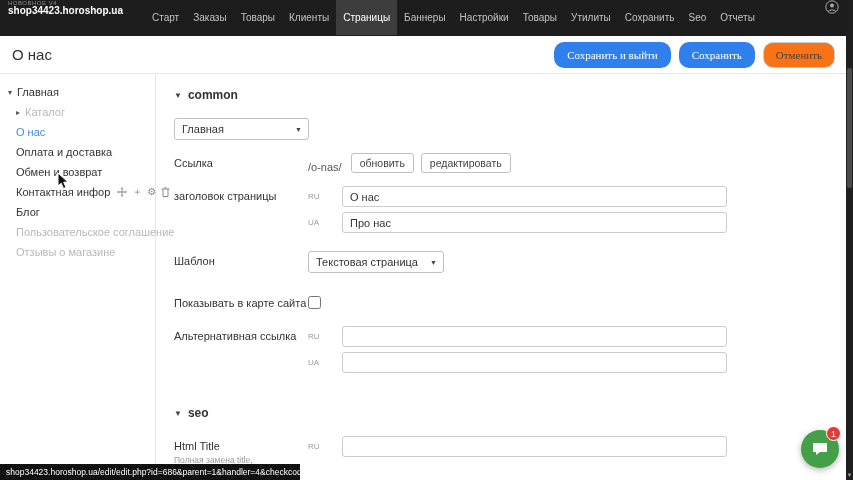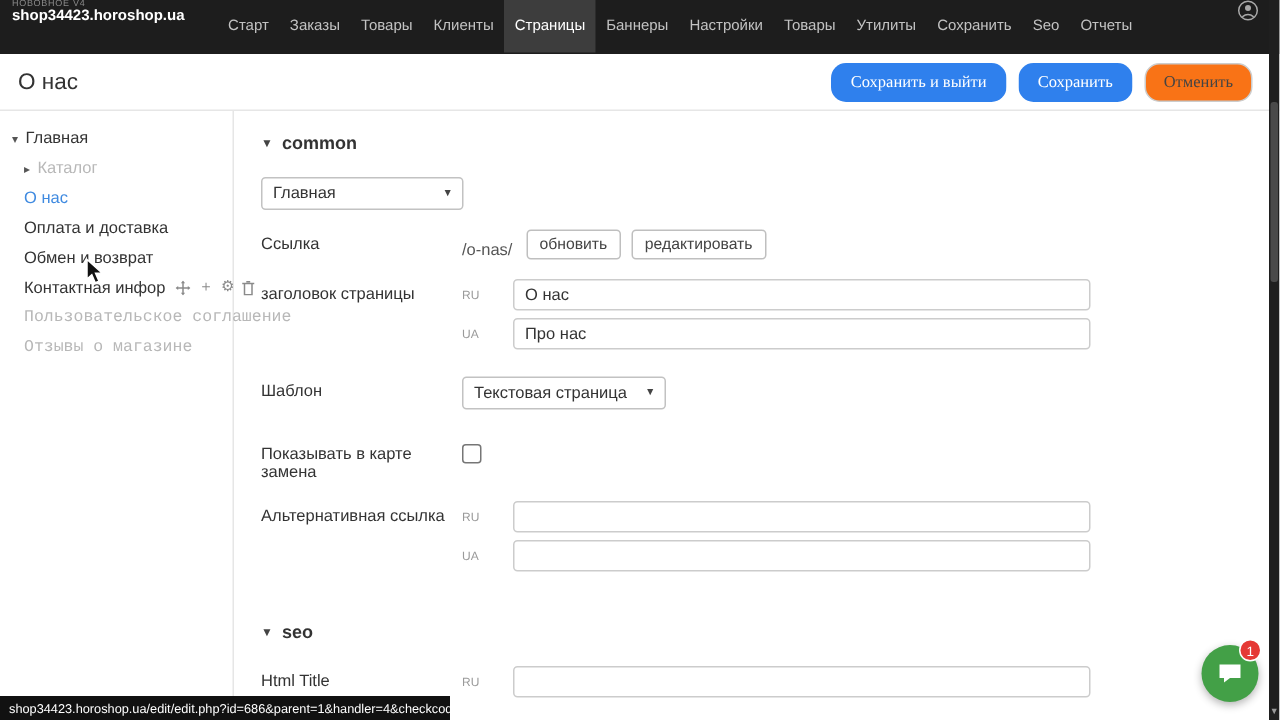--- a/index.html
+++ b/index.html
@@ -27,21 +27,21 @@
   .btn-primary { background:#2f80ed; color:#fff; }
   .btn-plain { background:#f97316; color:#444; border-color:#ccc; }
 
   
   .workspace { display:flex; height:417px; }
   .sidebar { width:156px; border-right:1px solid #e6e6e6; padding-top:8px; flex:none; }
   .tree-item { height:20px; display:flex; align-items:center; font-size:11px; color:#333; padding-left:8px; cursor:pointer; white-space:nowrap; }
   .tree-item .arrow { font-size:8px; color:#555; width:9px; display:inline-block; }
   .tree-item.indent { padding-left:16px; }
   .tree-item.selected { color:#3f8ae0; }
-  .tree-item.muted { color:#b8b8b8;font-family:Liberation Mono, monospace; }
+  .tree-item.muted { color:#b8b8b8; }
   .tree-icons { display:flex; align-items:center; gap:5px; margin-left:7px; color:#8a8a8a; }
   .tree-icons .glyph { font-size:10px; line-height:1; color:#8a8a8a; }
 
   .main { flex:1; padding:14px 0 0 18px; position:relative; }
   .section-header { display:flex; align-items:center; gap:6px; font-size:12px; font-weight:bold; color:#333; margin-bottom:16px; }
   .section-header .arrow { font-size:8px; color:#444; }
   .row { display:flex; margin-bottom:13px; }
   .row-label { width:134px; flex:none; font-size:11px; color:#333; padding-top:4px; }
   .row-label .hint { font-size:8.5px; color:#9a9a9a; margin-top:3px; line-height:1.25; }
   .row-control { flex:1; }
@@ -151,20 +151,23 @@
           </span>
           <span class="glyph">＋</span>
           <span class="glyph">⚙</span>
           <span style="display:flex;">
             <svg width="9" height="10" viewBox="0 0 9 10">
                 <path d="M0.5 2 H8.5 M2 2 V9.5 H7 V2 M3.2 0.8 H5.8" stroke="#8a8a8a" stroke-width="1" fill="none"></path>
               </svg>
           </span>
         </span>
       </div>
+      <div class="tree-item indent">
+        <span>Блог</span>
+      </div>
       <div class="tree-item indent muted">
         <span>Пользовательское соглашение</span>
       </div>
       <div class="tree-item indent muted">
         <span>Отзывы о магазине</span>
       </div>
     </div>
 
     <div class="main">
 
@@ -214,21 +217,21 @@
             <select class="sel-template">
               <option>Текстовая страница</option>
             </select>
             <span class="caret">▼</span>
           </span>
         </div>
       </div>
 
 
       <div class="row">
-        <div class="row-label">Показывать в карте замена</div>
+        <div class="row-label">Показывать в карте сайта</div>
         <div class="row-control">
           <input type="checkbox" class="check" style="">
         </div>
       </div>
 
       <div class="row">
         <div class="row-label">Альтернативная ссылка</div>
         <div class="row-control">
           <div class="lang-line">
             <span class="lang">RU</span>

